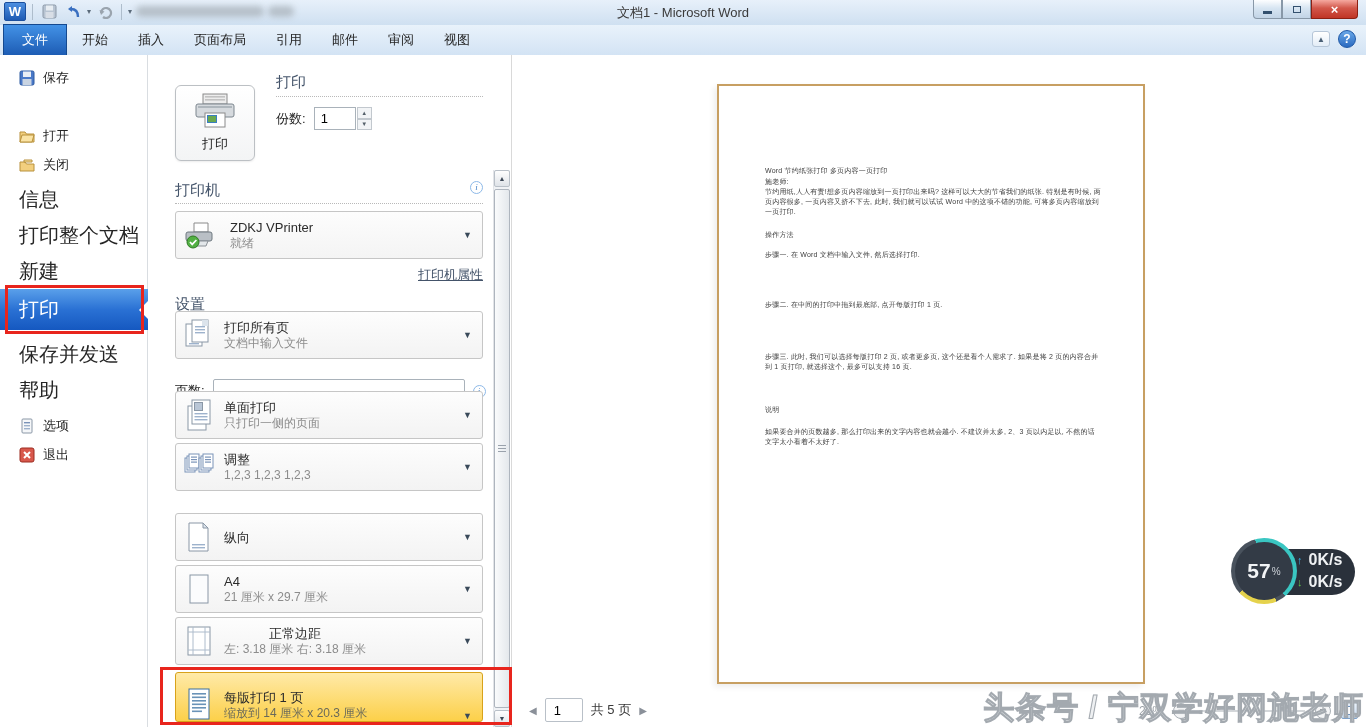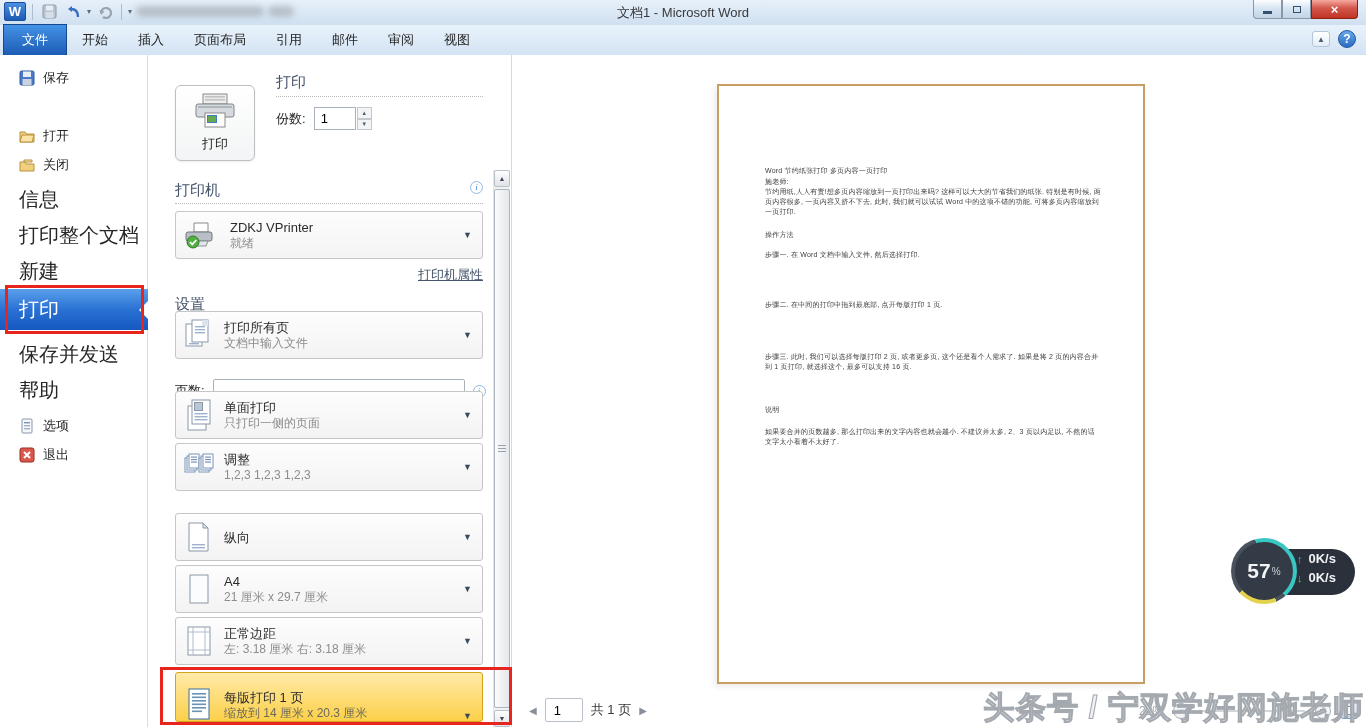--- a/index.html
+++ b/index.html
@@ -160,21 +160,21 @@
   .speedw .ring-inner { width:58px; height:58px; border-radius:50%; background:#333b46;
     display:flex; align-items:center; justify-content:center; color:#fff; }
   .speedw .pct { font-size:21px; font-weight:bold; color:#f2f4f6; }
   .speedw .pctsym { font-size:10px; color:#cdd2d8; margin-left:1px; }
   .speed-rows { position:absolute; left:66px; top:13px; display:flex; flex-direction:column;
     gap:4px; }
   .speed-row { display:flex; align-items:center; gap:6px; }
   .sp-arrow { font-size:11px; font-weight:bold; }
   .sp-up { color:#3ab6e8; }
   .sp-dn { color:#5ec24a; }
-  .sp-val { font-size:13px; font-weight:bold; color:#f0f2f4; }
+  .sp-val { font-size:16px; font-weight:bold; color:#f0f2f4; }
 
   svg { display:block; }
 </style>
 </head>
 <body>
 
 <div class="app">
 
   <div class="titlebar">
     <div class="qat">
@@ -428,21 +428,21 @@
         <svg class="icon-dd" viewBox="0 0 30 34">
           <rect x="6" y="3" width="18" height="28" fill="#fbfcfd" stroke="#8a97a6"></rect>
         </svg>
         <div>
           <div class="dd-title">A4</div>
           <div class="dd-sub">21 厘米 x 29.7 厘米</div>
         </div>
         <span class="dd-arrow">▼</span>
       </div>
 
-      <div class="dropdown" style="top:562px;">
+      <div class="dropdown" style="top:562px;text-align:center;">
         <svg class="icon-dd" viewBox="0 0 30 34">
           <rect x="4" y="3" width="22" height="28" fill="#fff" stroke="#8a97a6"></rect>
           <line x1="9" y1="3" x2="9" y2="31" stroke="#aebccc"></line>
           <line x1="21" y1="3" x2="21" y2="31" stroke="#aebccc"></line>
           <line x1="4" y1="8" x2="26" y2="8" stroke="#aebccc"></line>
           <line x1="4" y1="26" x2="26" y2="26" stroke="#aebccc"></line>
         </svg>
         <div>
           <div class="dd-title">正常边距</div>
           <div class="dd-sub">左: 3.18 厘米   右: 3.18 厘米</div>
@@ -486,21 +486,21 @@
         <p class="gap-s">步骤一. 在 Word 文档中输入文件, 然后选择打印.</p>
         <p class="gap-m">步骤二. 在中间的打印中拖到最底部, 点开每版打印  1 页.</p>
         <p class="gap-l">步骤三. 此时, 我们可以选择每版打印 2 页, 或者更多页, 这个还是看个人需求了. 如果是将 2 页的内容合并到 1 页打印, 就选择这个, 最多可以支持 16 页.</p>
         <p class="pv-h2">说明</p>
         <p>如果要合并的页数越多, 那么打印出来的文字内容也就会越小. 不建议并太多, 2、3 页以内足以, 不然的话文字太小看着不太好了.</p>
       </div>
 
       <div class="pv-footer">
         <span class="nav-arrow">◀</span>
         <input class="pageno-input" value="1" style="">
-        <span>共 1 页</span>
+        <span>共 5 页</span>
         <span class="nav-arrow">▶</span>
       </div>
 
       <div class="zoomstrip">
         <span>23%</span>
         <div class="zoom-circle">−</div>
         <div class="zoom-track"></div>
         <div class="zoom-circle">+</div>
         <div class="fit-icon"></div>
       </div>

